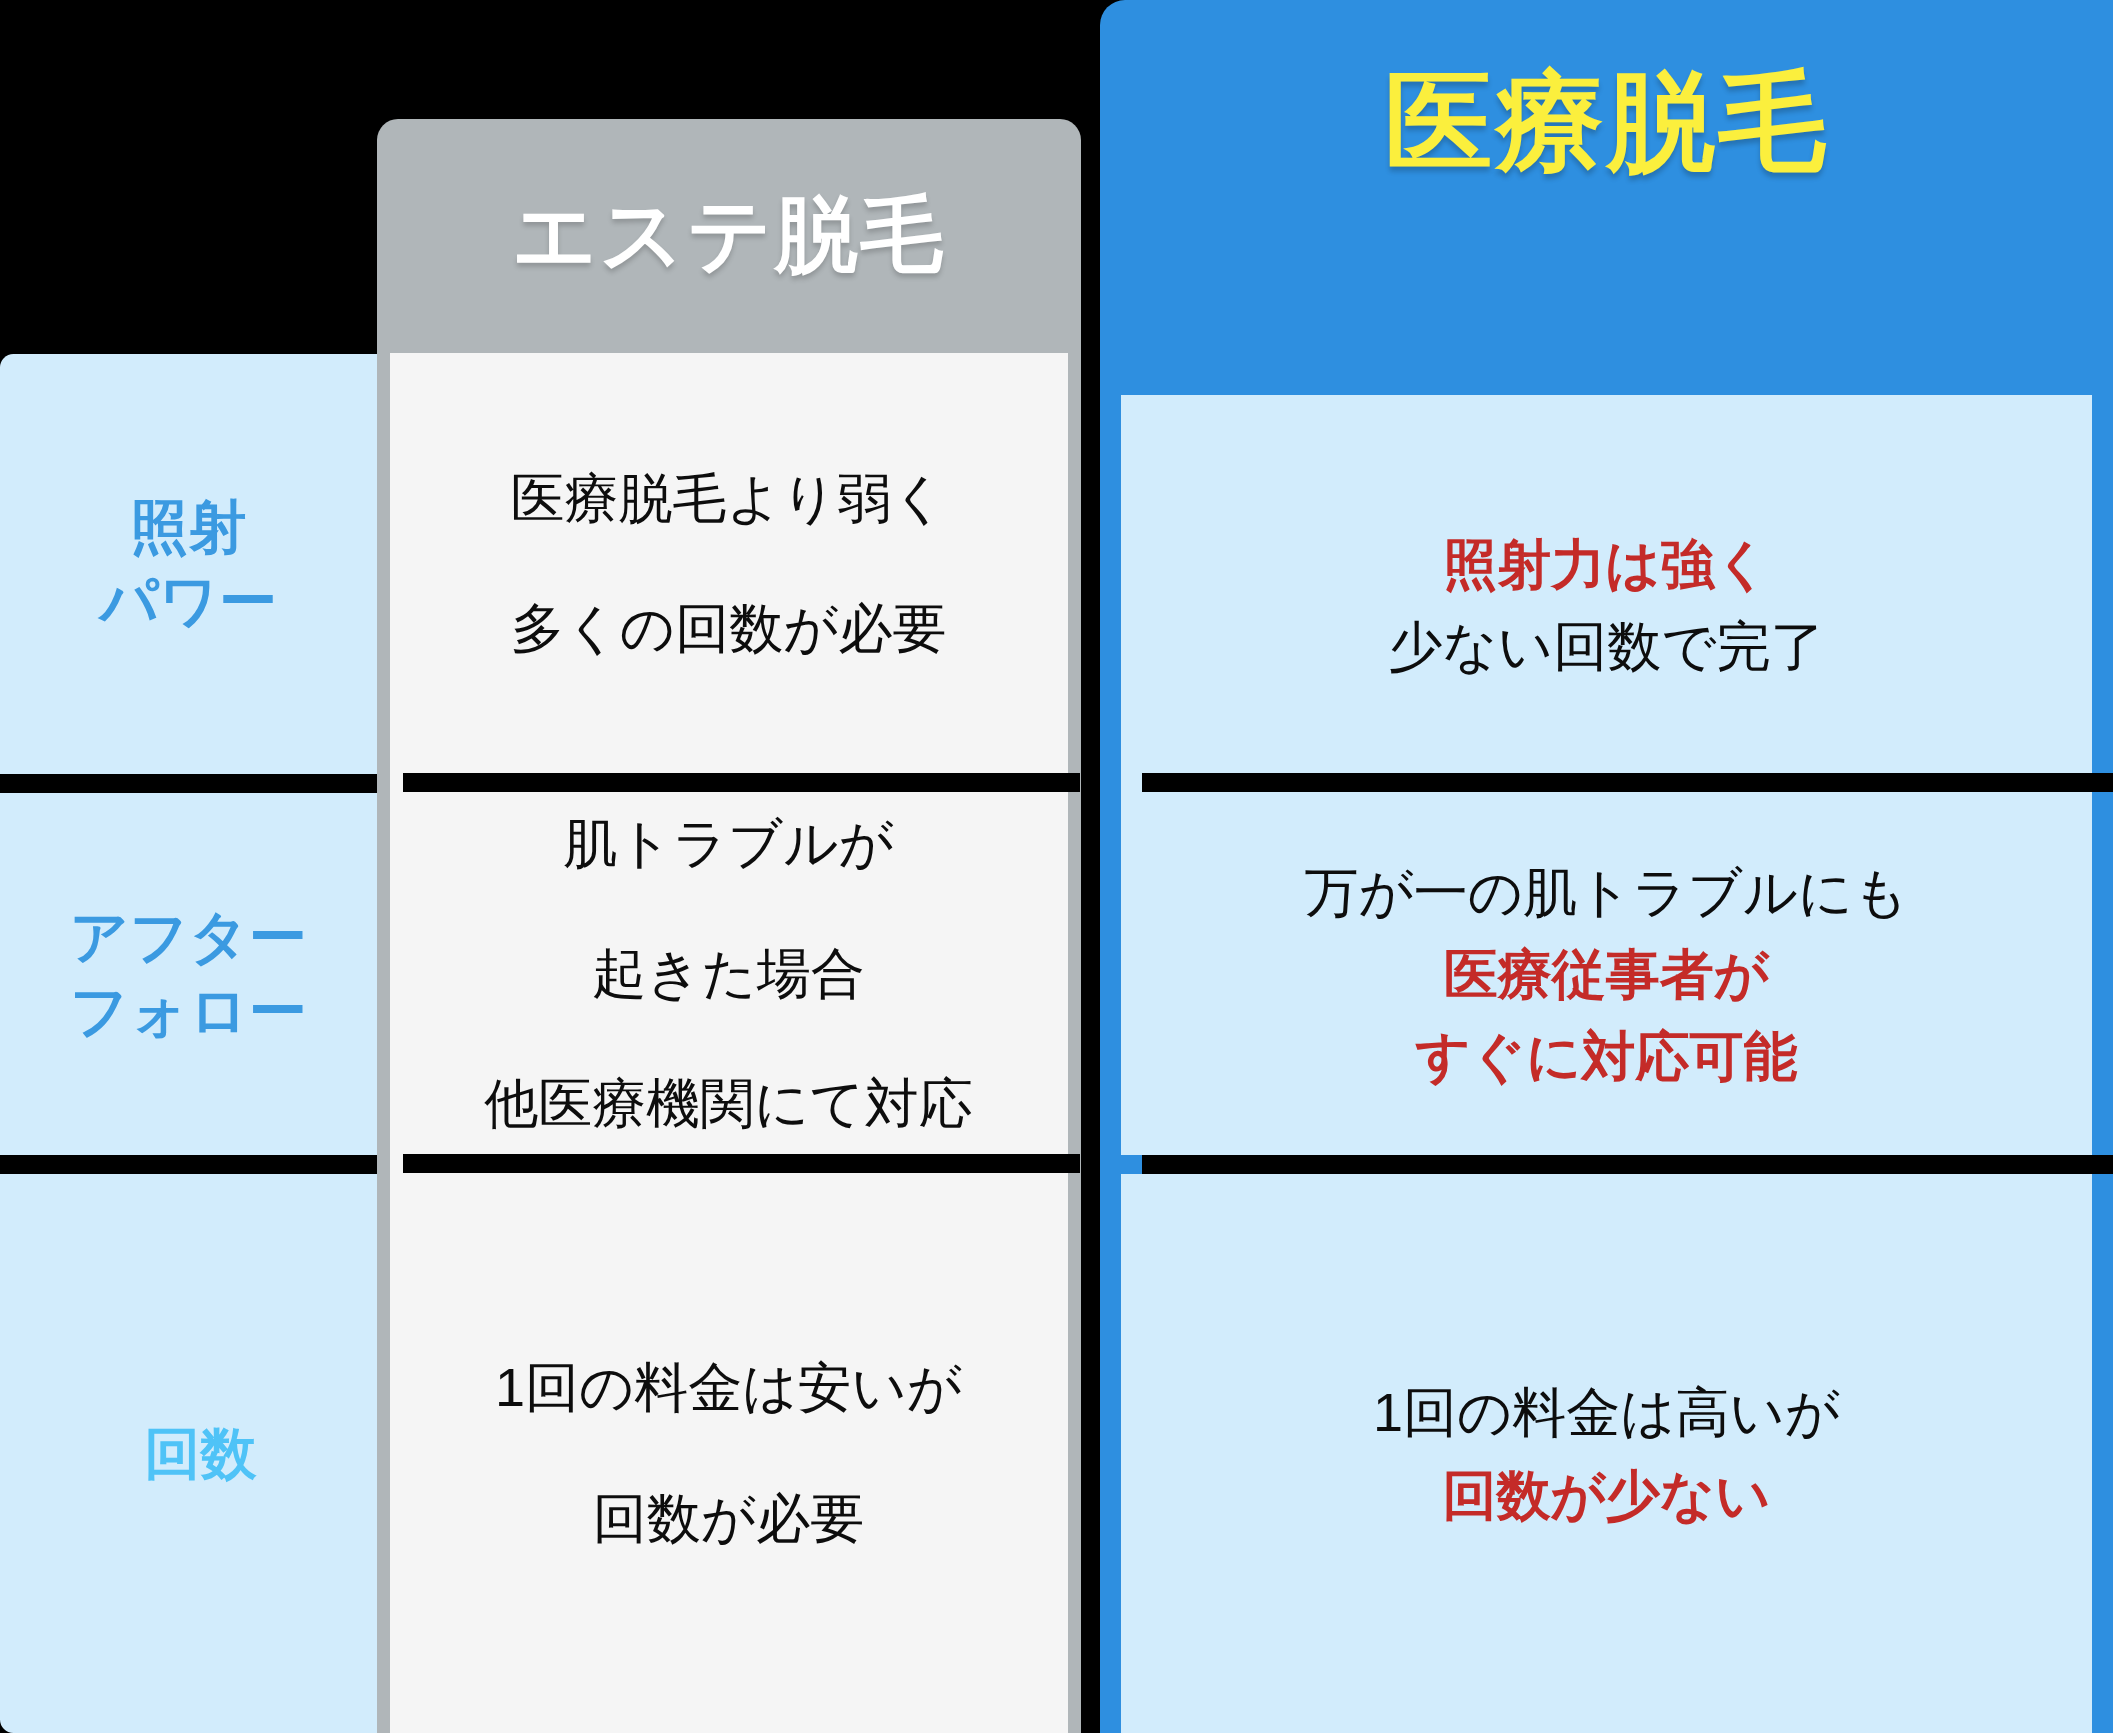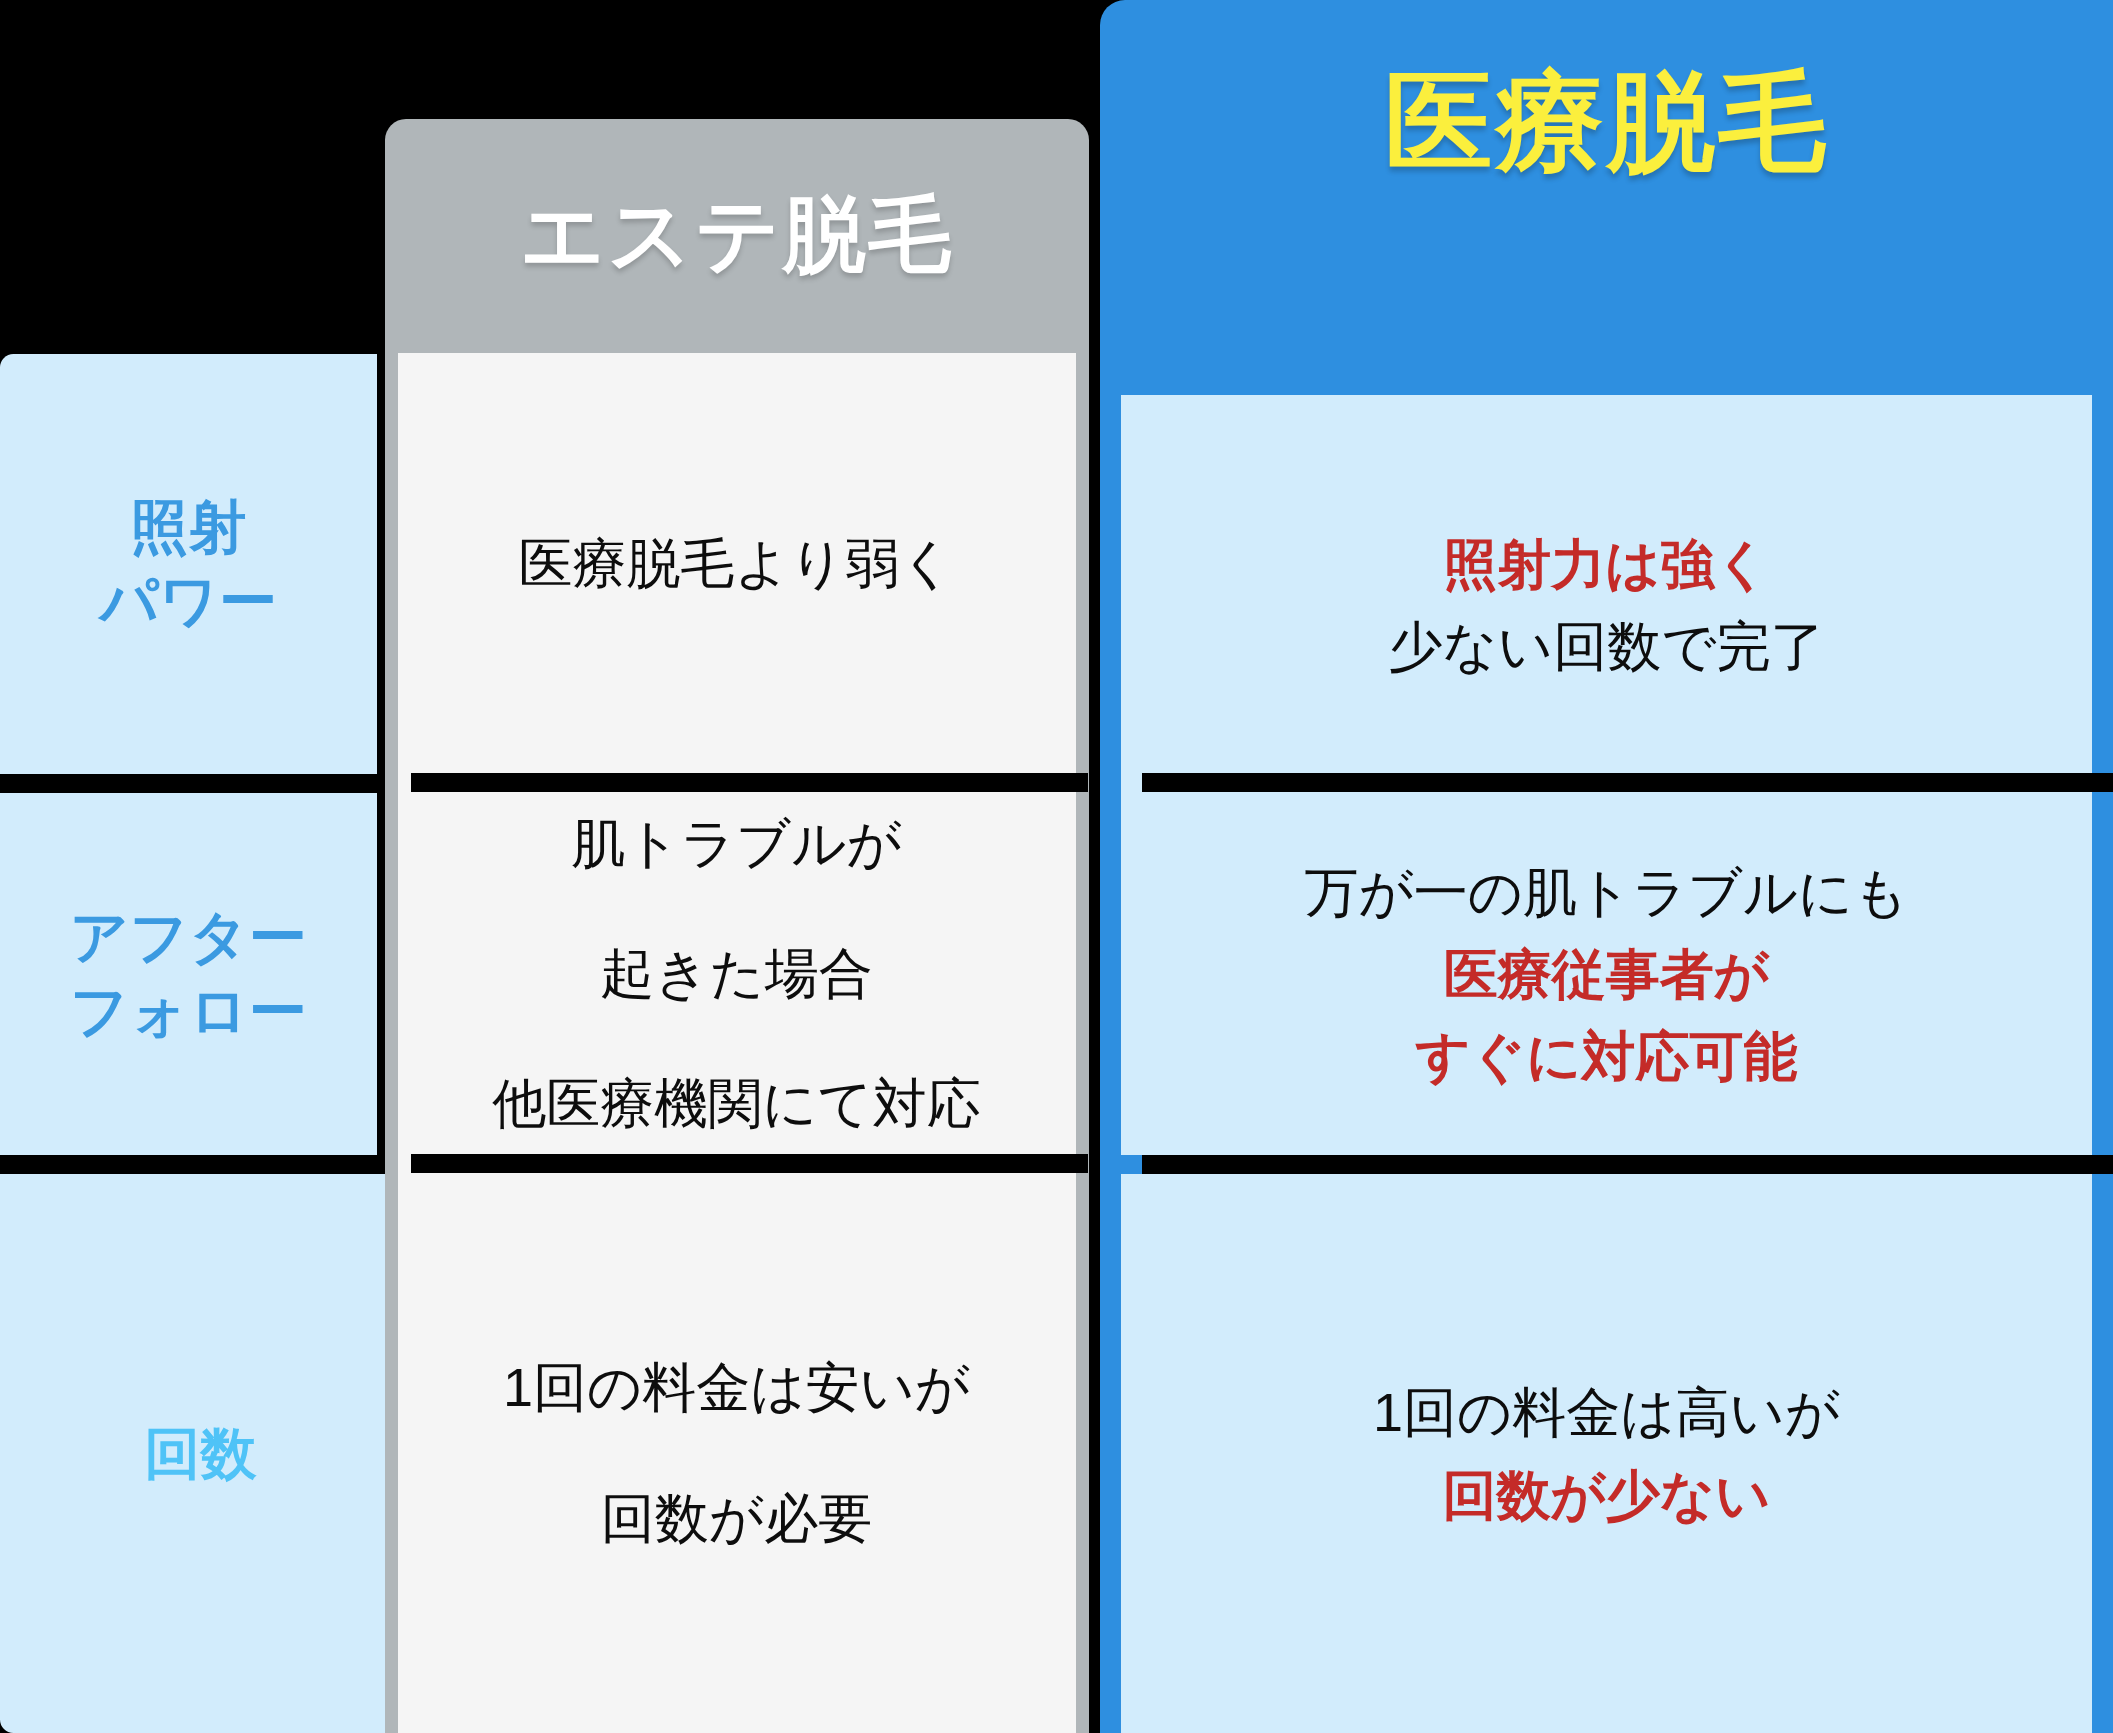--- a/index.html
+++ b/index.html
@@ -15,21 +15,21 @@
   .labelcell.r1{top:0px;height:420px;border-top-left-radius:13.4px;}
   .labelcell.r2{top:439px;height:362px;}
   .labelcell.r3{top:820px;height:559px;border-bottom-left-radius:13.4px;padding-left:12px;}
   .labelcell .txt{font-size:58px;color:#3b9ae1;}
   .labelcell.r3 .txt{font-size:56px;color:#4fc3f7;}
 
   
   .lsep{position:absolute;left:0;width:377px;height:19px;background:#000;}
 
   
-  .estecol{position:absolute;left:385px;top:119px;width:704px;height:1614px;border-radius:16px;}
+  .estecol{position:absolute;left:377px;top:119px;width:704px;height:1614px;border-radius:16px;}
   .estehead{position:absolute;left:0;top:0;width:704px;height:234px;
             background:#b0b6b9;border-top-left-radius:21px;border-top-right-radius:21px;
             display:flex;align-items:center;justify-content:center;}
   .estehead .txt{font-size:83px;font-weight:700;color:#fff;letter-spacing:.03em;
                  text-shadow:0 3.8px 4.8px rgba(0,0,0,.18);}
   .estebody{position:absolute;left:0;top:234px;width:704px;height:1380px;
             border-left:13.4px solid #b0b6b9;border-right:13.4px solid #b0b6b9;
             box-sizing:border-box;background:#f5f5f5;}
   .estecell{position:absolute;left:0;width:677px;background:#f5f5f5;
             display:flex;flex-direction:column;align-items:center;justify-content:center;
@@ -91,20 +91,21 @@
   </div>
 
   <div class="estecol">
     <div class="estehead">
       <span class="txt">エステ脱毛</span>
     </div>
     <div class="estebody">
 
       <div class="estecell r1">
         <div class="ln">医療脱毛より弱く</div>
+        <div class="ln">多くの回数が必要</div>
       </div>
       <div class="msep" style="top:420px"></div>
 
       <div class="estecell r2">
         <div class="ln">肌トラブルが</div>
         <div class="ln">起きた場合</div>
         <div class="ln">他医療機関にて対応</div>
       </div>
       <div class="msep" style="top:801px"></div>
 

